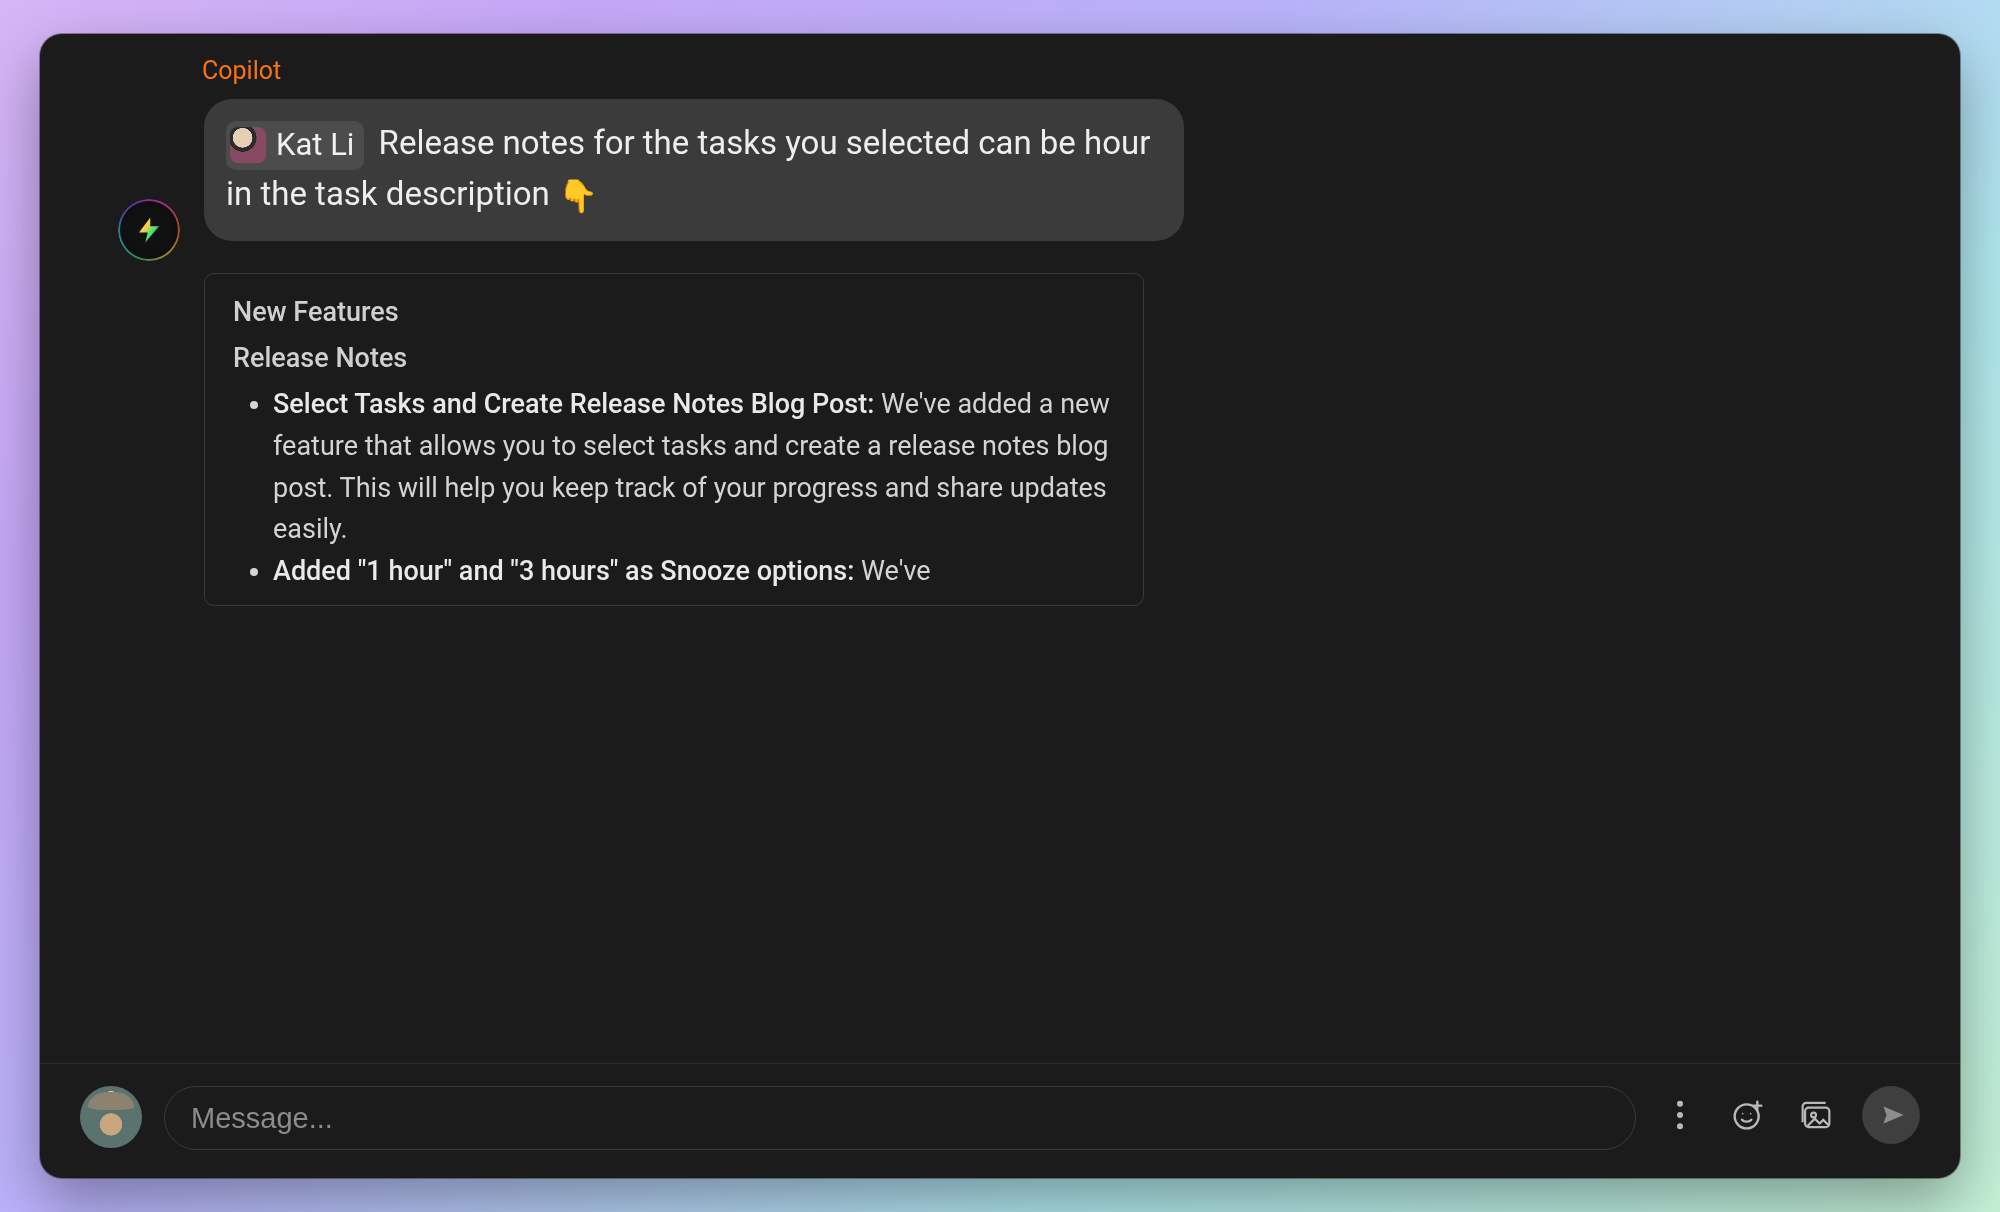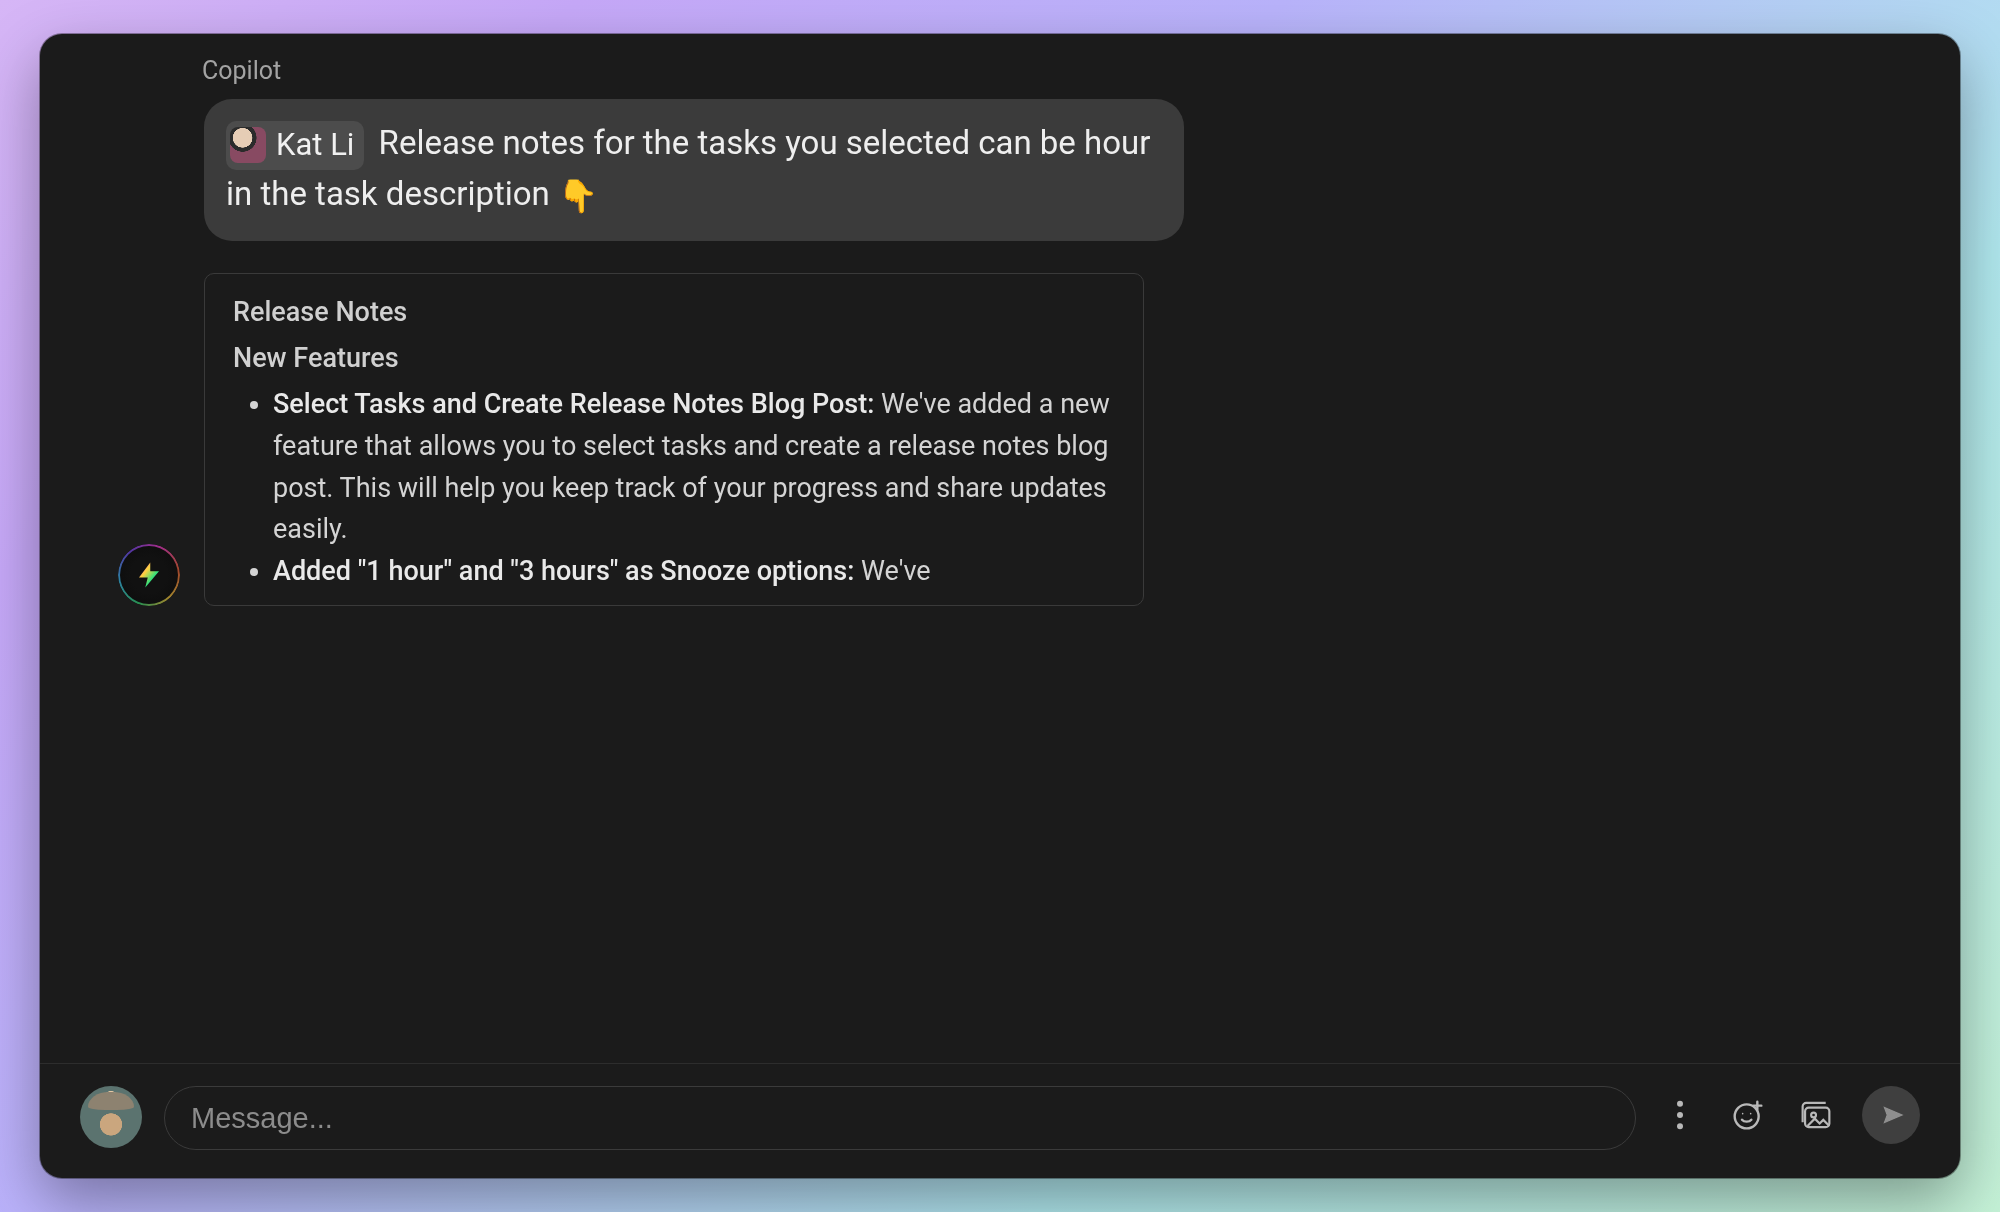--- a/index.html
+++ b/index.html
@@ -25,28 +25,28 @@
   }
   .chat-area {
     flex: 1 1 auto;
     overflow: hidden;
     padding: 22px 72px 0 72px;
     display: flex;
     flex-direction: column;
     position: relative;
   }
   .sender-label {
-    color: #a3a3a3;
+    color: #f97316;
     font-size: 25px;
     padding-left: 90px;
     margin-bottom: 14px;
   }
   .message-row {
     display: flex;
-    align-items: flex-end;
+    align-items: flex-start;
     gap: 24px;
     padding-left: 6px;
   }
   .bot-avatar {
     width: 62px;
     height: 62px;
     border-radius: 50%;
     background: radial-gradient(circle at 50% 50%, #111 44%, #0b0b0b 100%);
     border: 2px solid #141414;
     display: flex;
@@ -197,22 +197,22 @@
 
       <div class="message-col">
         <div class="bubble">
           <span class="mention-pill">
             <span class="mention-avatar"></span>
             <span class="mention-name">Kat Li</span>
           </span><span> Release notes for the tasks you selected can be hour in the task description </span><span class="emoji">👇</span>
         </div>
 
         <div class="notes-card">
+          <h3>New Features</h3>
           <h3>Release Notes</h3>
-          <h3>New Features</h3>
           <ul>
             <li>
               <strong>Select Tasks and Create Release Notes Blog Post:</strong><span> We've added a new feature that allows you to select tasks and create a release notes blog post. This will help you keep track of your progress and share updates easily.</span>
             </li>
             <li>
               <strong>Added "1 hour" and "3 hours" as Snooze options:</strong><span> We've</span>
             </li>
           </ul>
         </div>
       </div>

